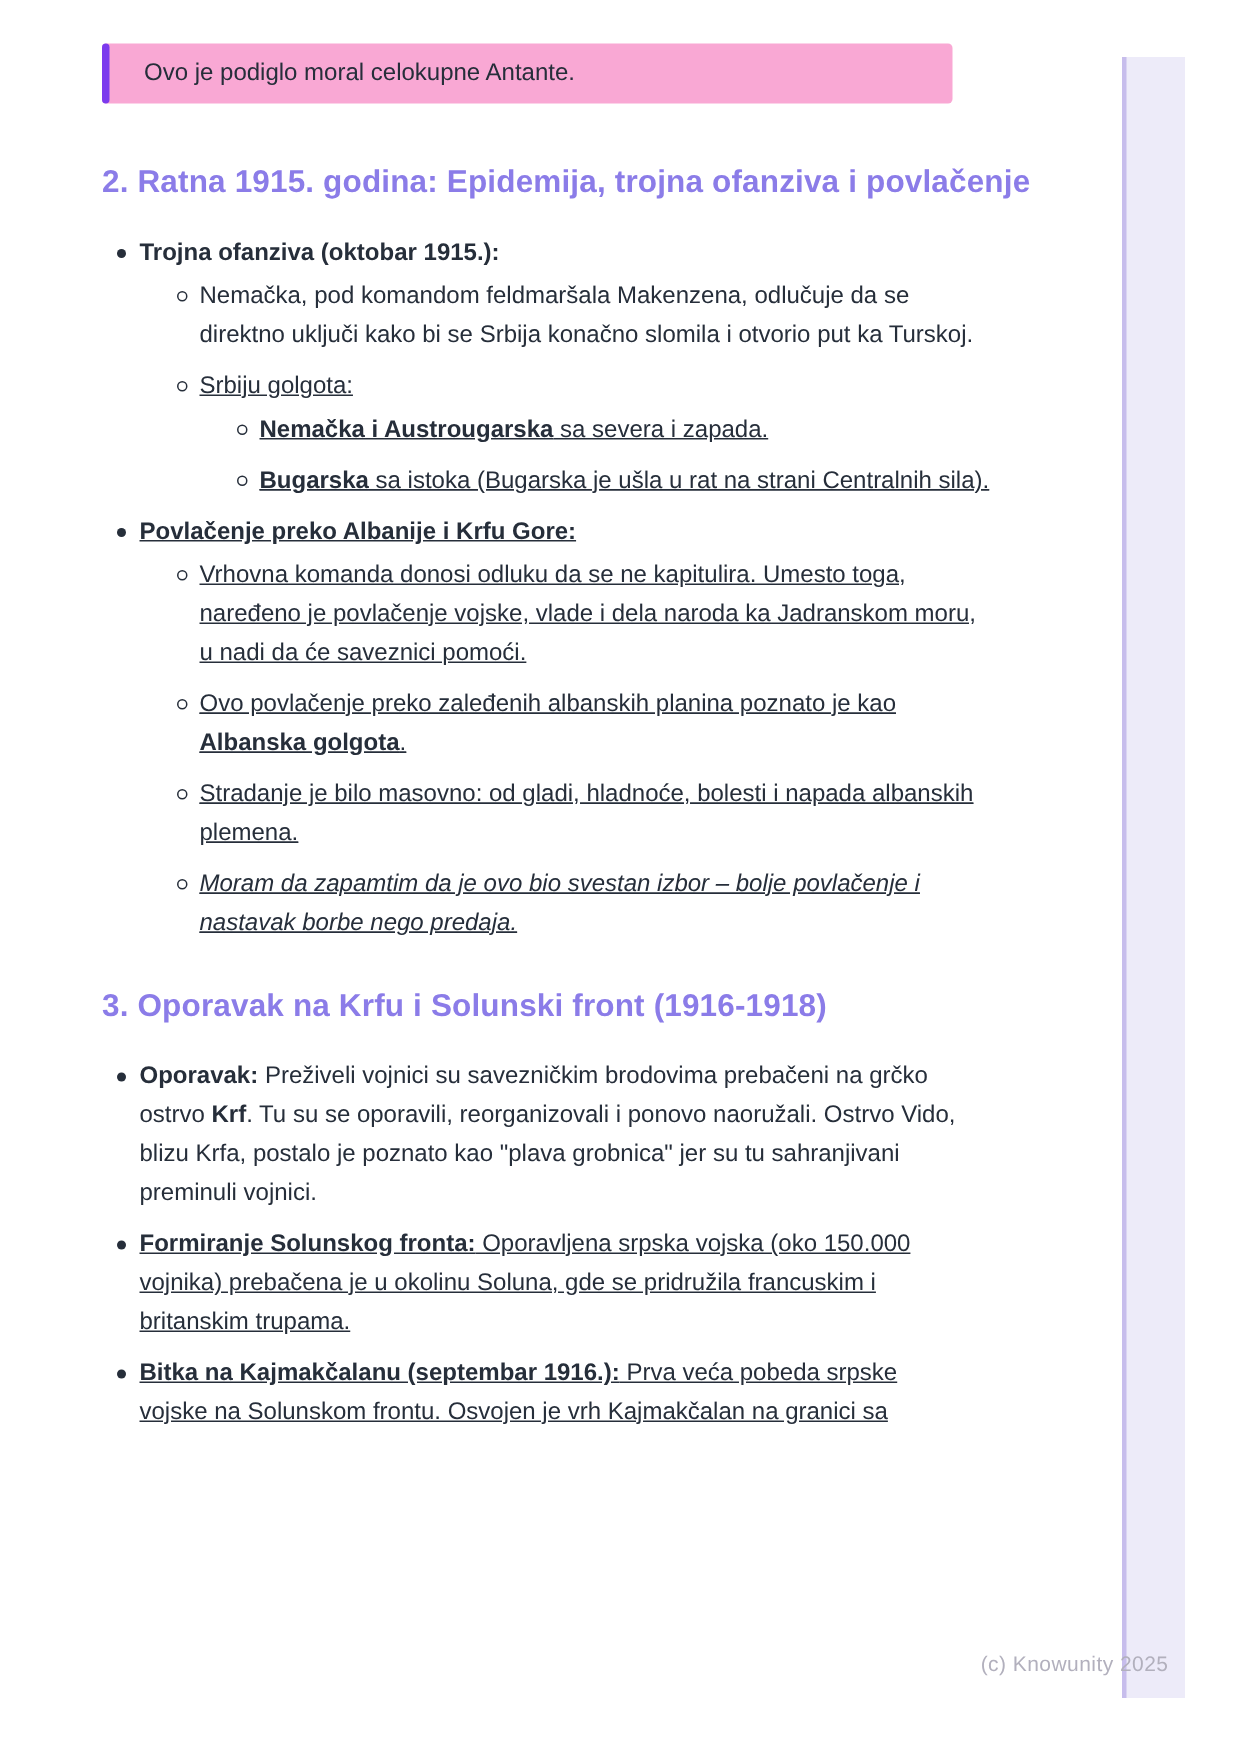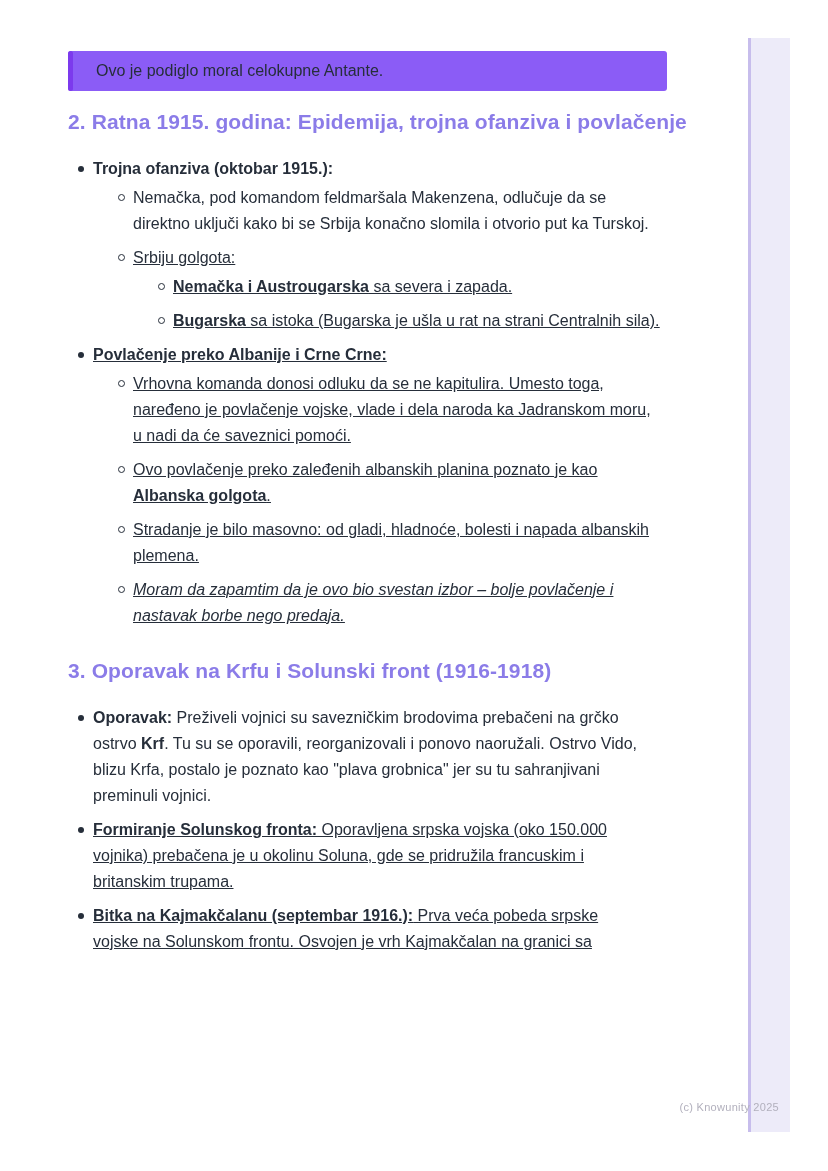--- a/index.html
+++ b/index.html
@@ -9,22 +9,22 @@
     font-family:"Liberation Sans", sans-serif;
     color:#262e3a;
     position:relative;
     overflow:hidden;
     -webkit-font-smoothing:antialiased;
   }
   .page{position:absolute;inset:0;}
 
   
   .quote{
-    position:absolute;left:68px;top:51px;width:567px;height:40px;
-    background:#8b5cf6;border-radius:3px;padding-left:32px;
+    position:absolute;left:68px;top:29px;width:567px;height:40px;
+    background:#f9a8d4;border-radius:3px;
   }
   .quote-bar{
     position:absolute;left:0;top:0;width:5px;height:40px;
     background:#7c3aed;border-radius:3px;
   }
   .quote-text{
     position:absolute;left:28px;top:0;right:10px;
     line-height:40px;font-size:16px;color:#262e3a;
     white-space:nowrap;overflow:hidden;
   }
@@ -55,21 +55,21 @@
   
   .page-edge{
     position:absolute;left:748px;top:38px;width:42px;height:1094px;
     background:#edebf9;border-left:3px solid #c7bdec;box-sizing:border-box;
     z-index:1;
   }
 
   
   .footer{
     position:absolute;top:1101px;right:49px;
-    font-size:11px;color:#b2b0bd;letter-spacing:.3px;
+    font-size:14px;color:#b2b0bd;letter-spacing:.3px;
     z-index:5;
   }
 </style>
 </head>
 <body>
 
 <div class="page">
   <div class="quote">
     <div class="quote-bar"></div>
     <div class="quote-text">Ovo je podiglo moral celokupne Antante.</div>
@@ -96,21 +96,21 @@
                 <li class="li">
                   <span class="mk open"></span>
                   <div class="txt w3"><span class="b">Bugarska</span><span> sa istoka (Bugarska je ušla u rat na strani Centralnih sila).</span></div>
                 </li>
               </ul>
             </li>
           </ul>
         </li>
         <li class="li">
           <span class="mk filled"></span>
-          <div class="txt w1"><span class="b">Povlačenje preko Albanije i Crne Crne:</span></div>
+          <div class="txt w1"><span class="b">Povlačenje preko Albanije i Krfu Gore:</span></div>
           <ul class="lst l2">
             <li class="li">
               <span class="mk open"></span>
               <div class="txt w2"><span>Vrhovna komanda donosi odluku da se ne kapitulira. Umesto toga, naređeno je povlačenje vojske, vlade i dela naroda ka Jadranskom moru, u nadi da će saveznici pomoći.</span></div>
             </li>
             <li class="li">
               <span class="mk open"></span>
               <div class="txt w2"><span>Ovo povlačenje preko zaleđenih albanskih planina poznato je kao </span><span class="b">Albanska golgota</span><span>.</span></div>
             </li>
             <li class="li">

